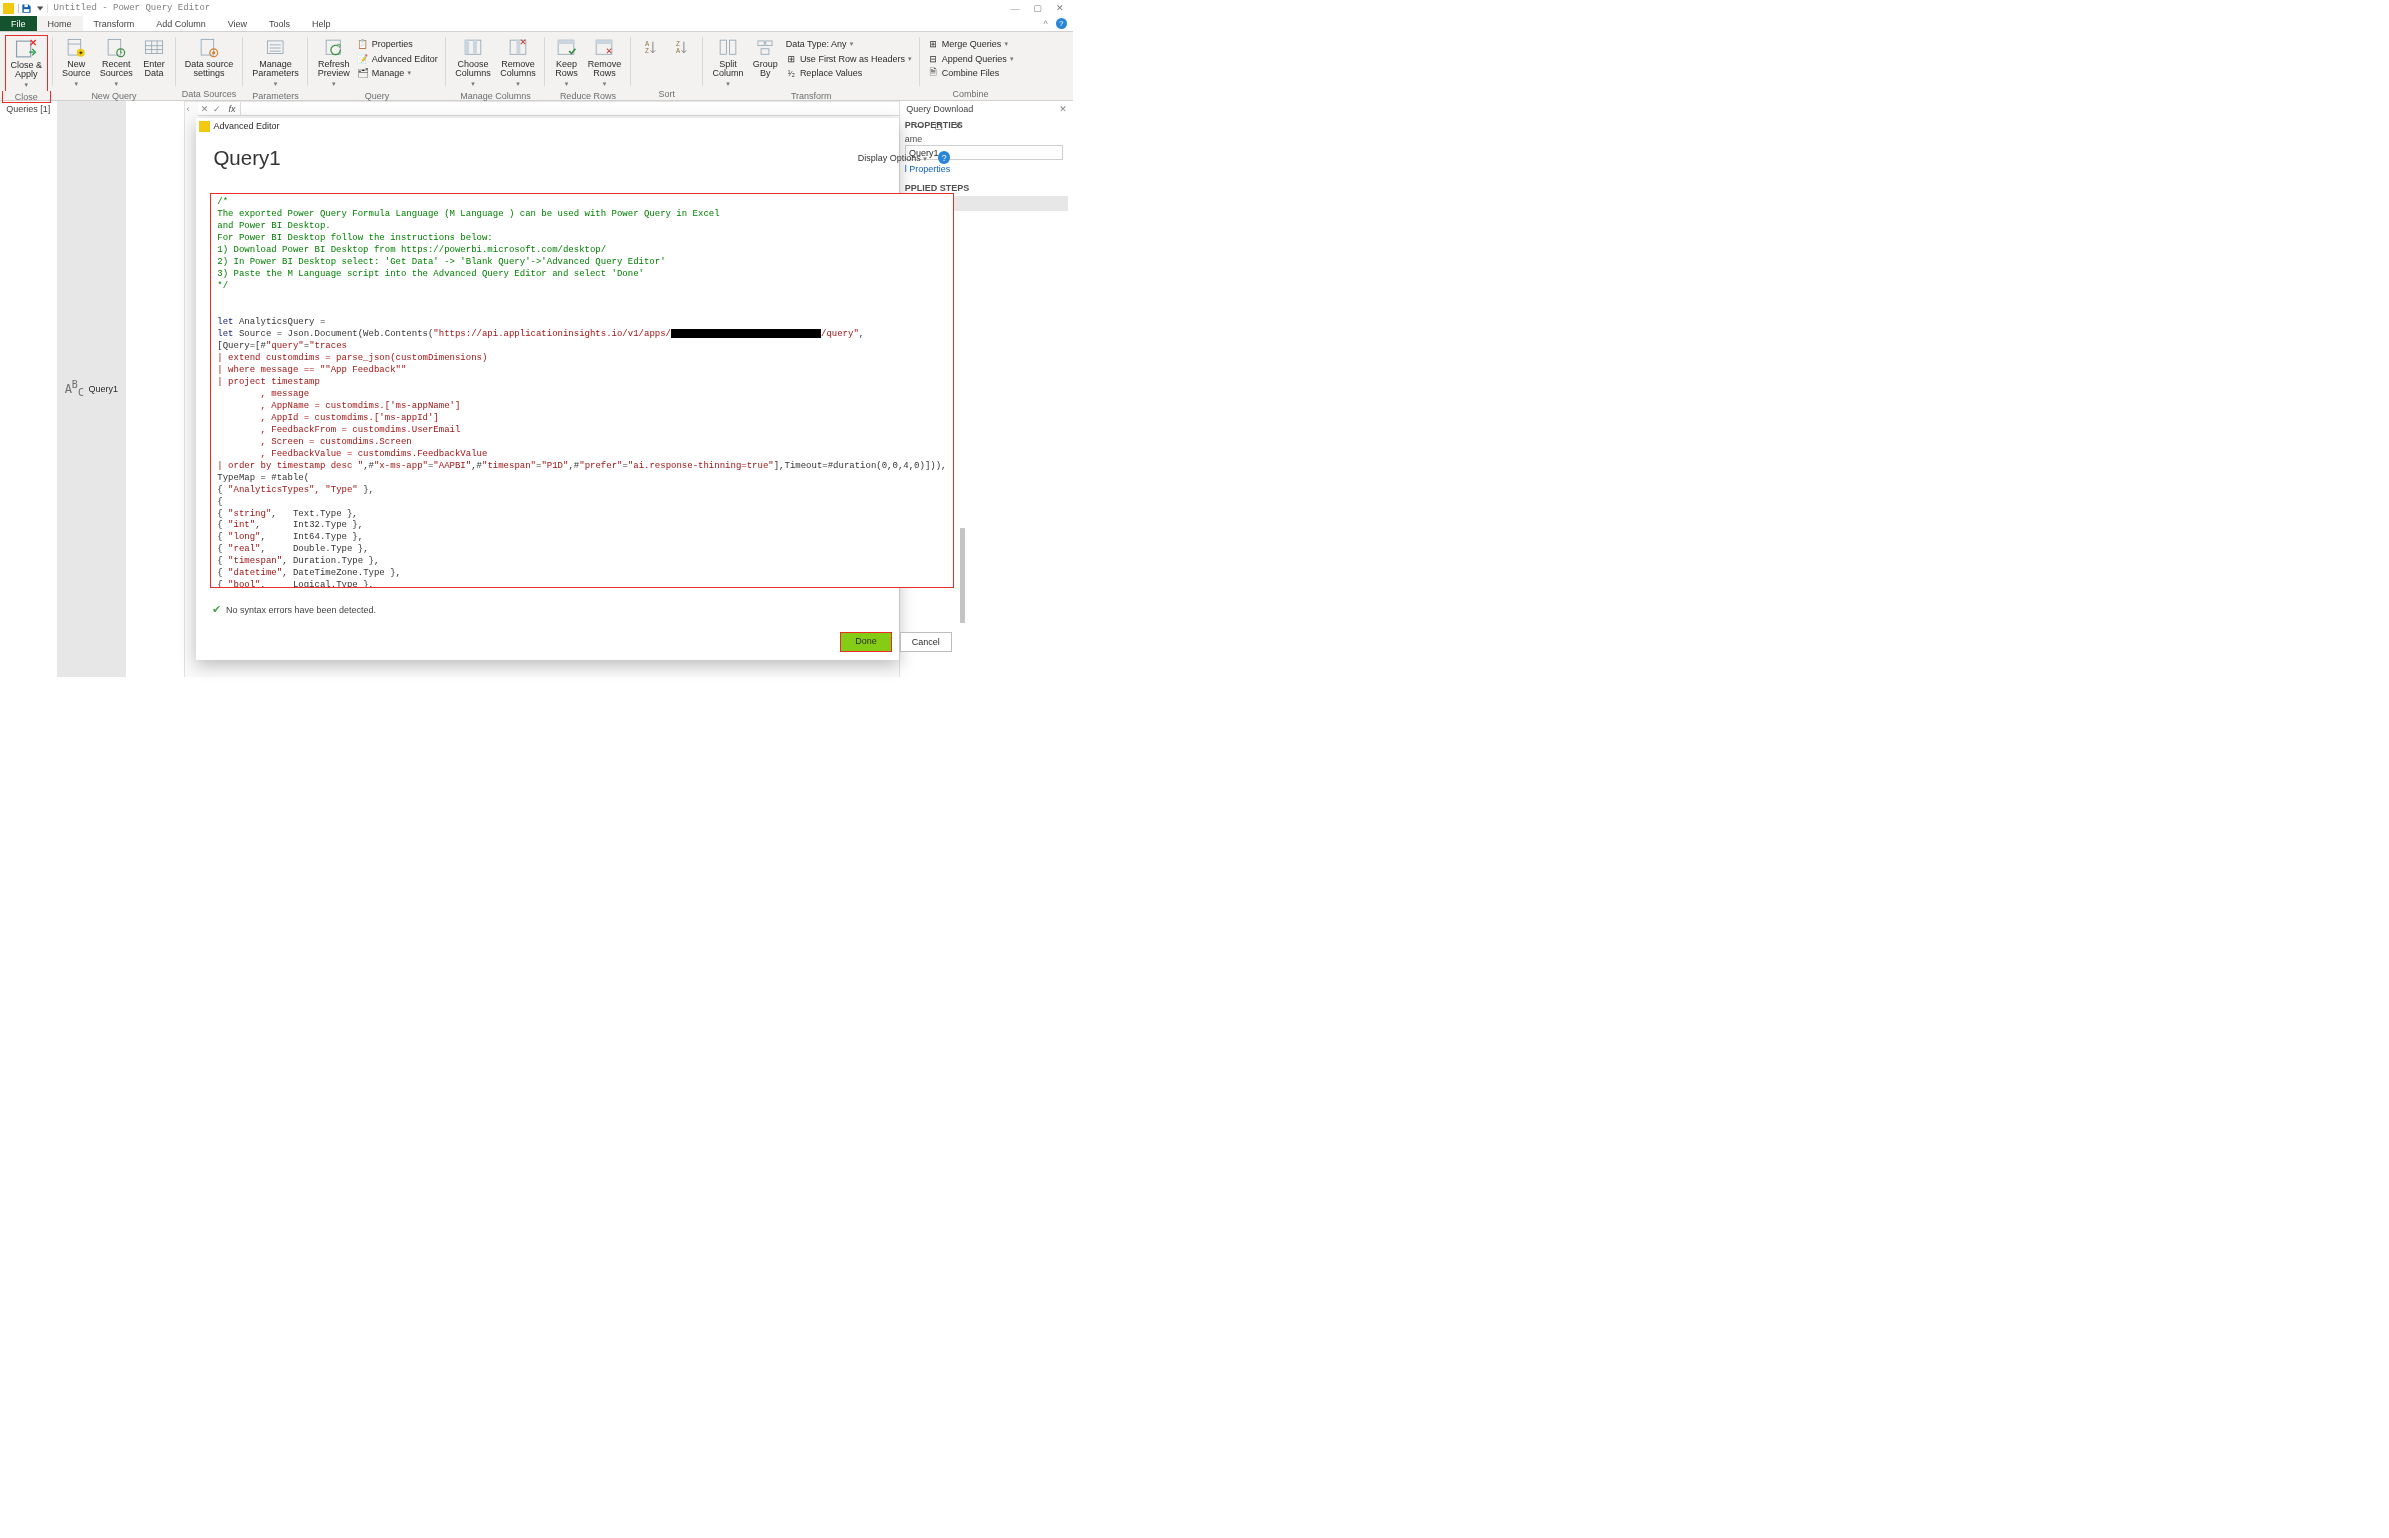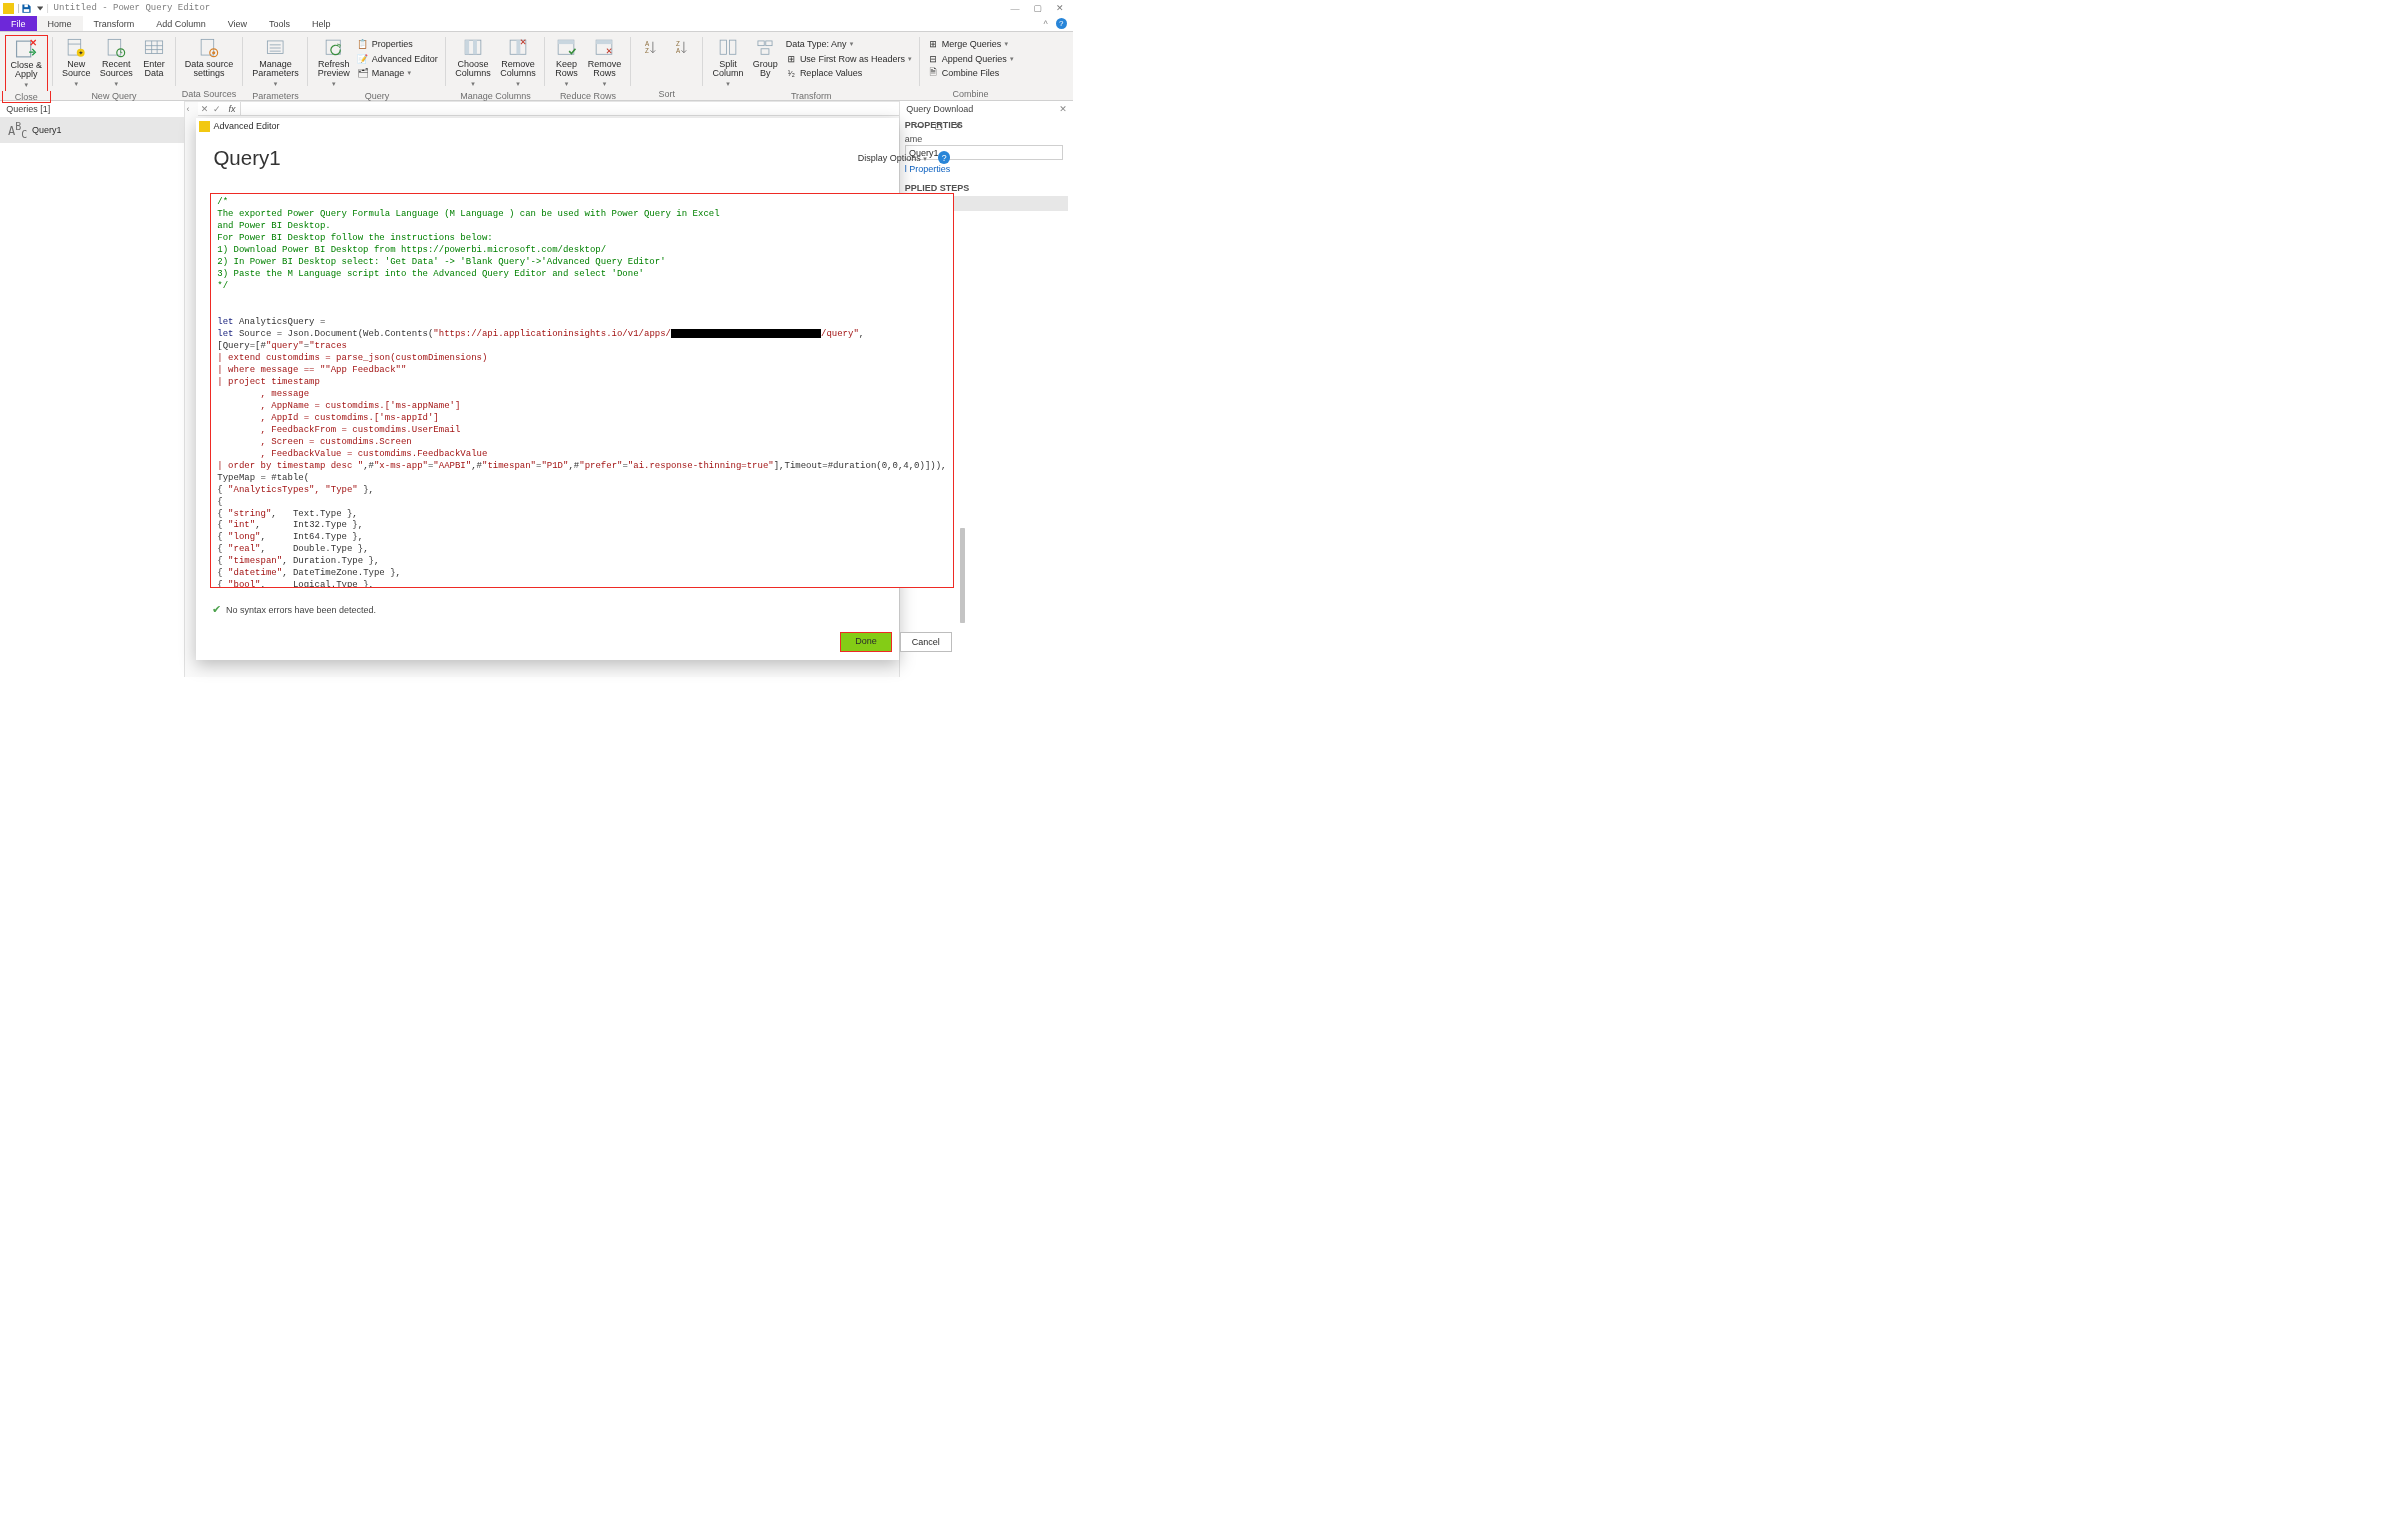--- a/index.html
+++ b/index.html
@@ -10,21 +10,21 @@
   .titlebar { display:flex; align-items:center; padding:0 3.2px; border-bottom:0; }
   .titlebar .pbi-logo { width:11px; height:11px; background:#F2C811; display:inline-block; margin-right:3.2px; }
   .titlebar .save-ico { width:11px; height:11px; color:#0e5faa; margin:0 1.6px; }
   .titlebar .hdrop { width:6.3px; height:6.3px; margin:0 3.2px; }
   .titlebar .title-text { color:#7f7f7f; }
   .winctl { margin-left:auto; display:flex; gap:14px; align-items:center; padding-right:6.3px; color:#7c7c7c; }
   .winctl span { font-family: "Segoe UI Symbol"; }
 
   
   .menutabs { display:flex; align-items:stretch; border-bottom:0.8px solid #d0d0d0; }
-  .menutabs .file { background:#6d28d9; color:#fff; padding:0 11px; display:flex; align-items:center; cursor:pointer;}
+  .menutabs .file { background:#14532d; color:#fff; padding:0 11px; display:flex; align-items:center; cursor:pointer;}
   .menutabs .tab { padding:0 11px; display:flex; align-items:center; color:#444; cursor:pointer;}
   .menutabs .tab.active { background:#f3f2f1; }
   .menutabs .right { margin-left:auto; display:flex; align-items:center; gap:8px; padding-right:6.3px; color:#888; }
   .helpq { width:11px; height:11px; background:#2885d8; color:#fff; border-radius:50%; display:inline-flex; align-items:center; justify-content:center; font-size:8px;}
 
   
   .ribbon { display:flex; border-bottom:0.8px solid #d0d0d0; background:#f3f2f1; }
   .group { display:flex; flex-direction:column; justify-content:space-between; padding:1.6px 1.6px 0 1.6px; position:relative; }
   .group::after { content:""; position:absolute; right:0; top:4.7px; bottom:14px; width:0.8px; background:#d8d8d8; }
   .group:last-child::after { display:none; }
@@ -37,21 +37,21 @@
   .smallbtn { display:flex; align-items:center; gap:3.2px; padding:0 3.2px; height:14px; cursor:pointer;}
   .smallbtn .sm-ico { width:11px; height:11px; display:inline-flex; align-items:center; justify-content:center; }
   .dd { font-size:7px; color:#777; }
   .close-group .bigbtn { border:1.6px solid #ee2a24; border-bottom:none; border-right:1.6px solid #ee2a24; }
   .close-group .label { border:1.6px solid #ee2a24; border-top:none; }
   svg { display:block; }
   .drk { color:#4b4b4b; }
 
   
   .body { display:grid; grid-template-columns: 185px 1fr 174px; min-height:0; }
-  .queries-pane { border-right:0.8px solid #e1e1e1; display:flex; flex-direction:column; }
+  .queries-pane { border-right:0.8px solid #e1e1e1; display:flex; }
   .pane-hd { padding:3.2px 6.3px; color:#444; }
   .q-item { display:flex; align-items:center; gap:4.7px; padding:3.2px 8px; background:#e7e7e7; }
   .q-item .abc { font-family:Consolas,monospace; font-size:12px; color:#6d6d6d;}
   
   .center { position:relative; background:#fafafa; border-top:0.8px solid #e5e5e5;}
   .collapser { position:absolute; top:1.6px; left:1.6px; width:8px; height:9.5px; color:#888; cursor:pointer;}
   .formulabar { position:absolute; top:0; left:12.6px; right:0; height:14px; display:flex; align-items:center; border-bottom:0.8px solid #dcdcdc; background:#fff; }
   .formulabar .btns { color:#888; padding:0 3.2px; display:flex; gap:4.7px; }
   .formulabar .fx { font-style:italic; color:#555; padding:0 4.7px;}
   .formulabar .inp { flex:1; border-left:0.8px solid #dcdcdc; height:100%;}

